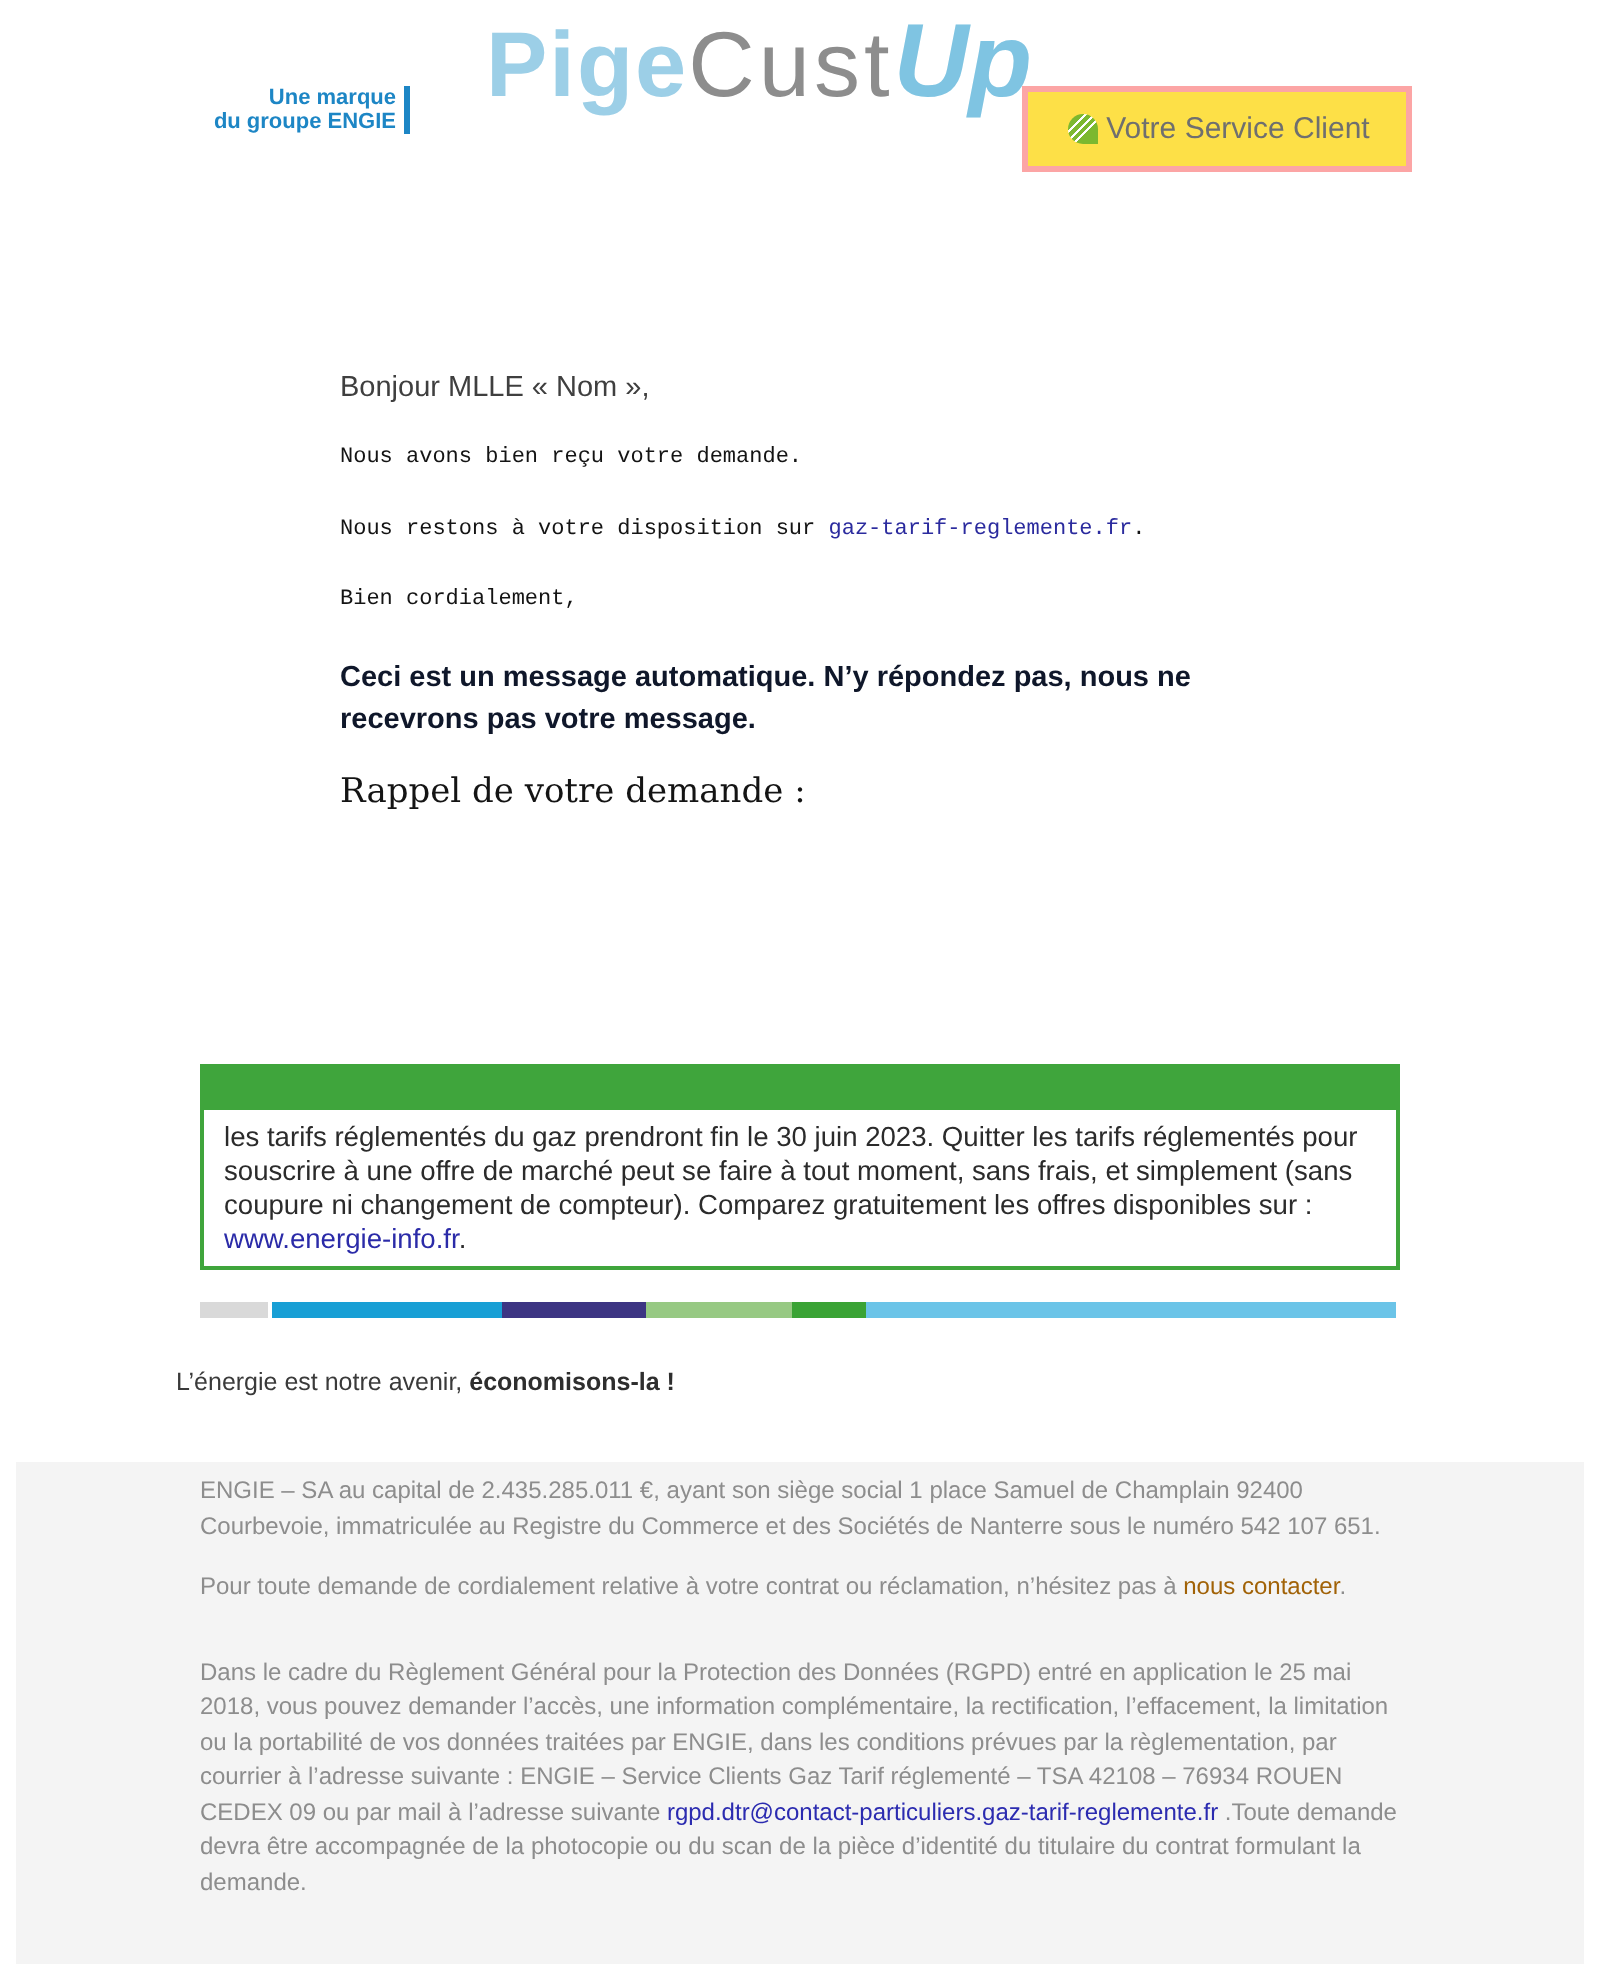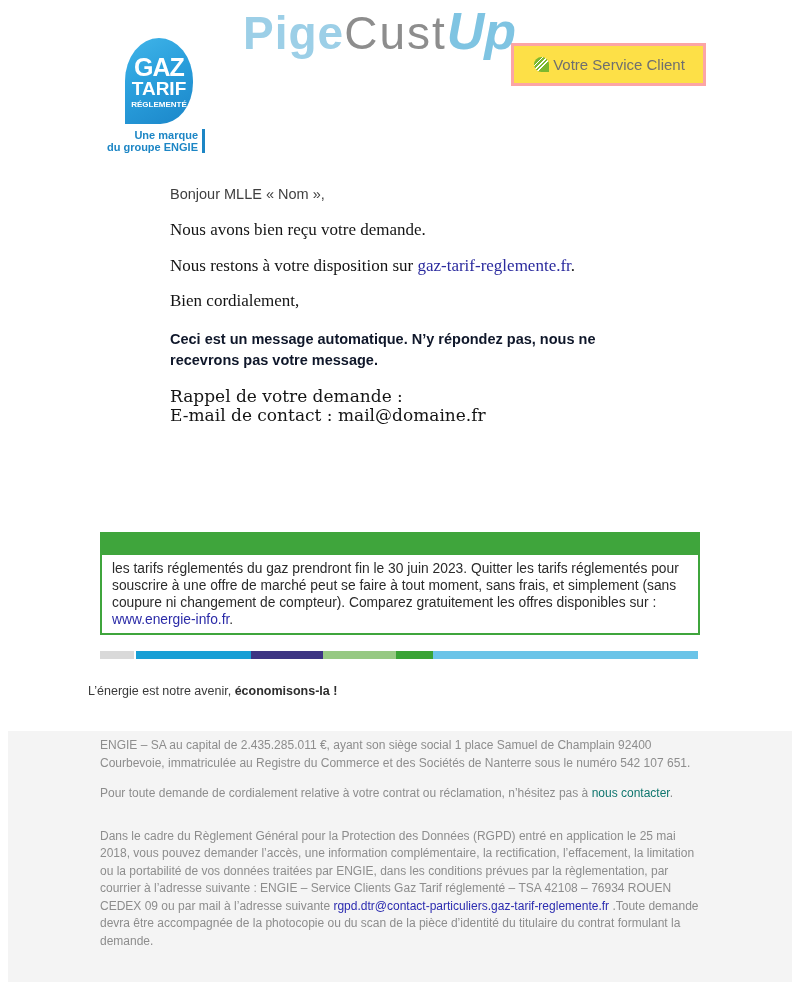--- a/index.html
+++ b/index.html
@@ -44,21 +44,21 @@
   .gaz-l2 { font-size:19px; line-height:20px; letter-spacing:0px; }
   .gaz-l3 { font-size:8px; line-height:11px; letter-spacing:0px; }
   .gaz-brand { margin-top:5px; display:flex; justify-content:flex-end; align-items:center; }
   .gaz-brand-text { text-align:right; color:#1d86c5; font-weight:bold; font-size:11px; line-height:12px; }
   .gaz-brand-bar { width:3px; height:24px; background:#1d86c5; margin-left:4px; }
 
   
   .msg { position:absolute; left:170px; top:186px; width:482px; }
   .greeting { font-size:14.5px; color:#3f3f3f; margin:0 0 18px 0; }
   .serif-p {
-    font-family:Liberation Serif, serif; font-size:17px; line-height:19px;
+    font-family:Liberation Mono, monospace; font-size:11px; line-height:19px;
     color:#141414; margin:0 0 17px 0;
   }
   .serif-p.mb16 { margin-bottom:16px; }
   .serif-p.mb19 { margin-bottom:19px; }
   .serif-p a, .link-navy { color:#2b2b9e; text-decoration:none; cursor:pointer; }
   .auto-msg {
     font-size:14.5px; font-weight:bold; color:#0f172a; line-height:21px;
     width:440px; margin:0 0 16px 0;
   }
   .recall-p { font-family:"DejaVu Serif", serif; font-size:17px; line-height:19px; color:#141414; margin:0; }
@@ -84,59 +84,53 @@
   .footer {
     position:absolute; left:8px; top:731px; width:784px; height:251px;
     background:#f4f4f4; box-sizing:border-box; padding:6px 92px 0 92px;
     font-size:12px; line-height:17.5px; color:#8d8d8d;
   }
   .footer p { margin:0; }
   .footer .f-company { margin-bottom:13px; }
   .footer .f-contact { margin-bottom:25px; }
   .footer .f-rgpd { margin-bottom:2px; }
   .footer a.f-link { color:#2b2bb0; text-decoration:none; cursor:pointer; }
-  .footer .f-contact-link { color:#0f766e; cursor:pointer; }
+  .footer .f-contact-link { color:#a16207; cursor:pointer; }
 </style>
 </head>
 <body>
 
 <div class="page">
 
   <div class="pige-logo">
     <span class="pige-part1">Pige</span><span class="pige-part2">Cust</span><span class="pige-part3">Up</span>
   </div>
 
   <div class="service-btn">
     <span class="phone-ico"></span>
     <span class="svc-label">Votre Service Client</span>
   </div>
 
   <div class="gaz-wrap">
-    <div class="gaz-blob">
-      <div class="gaz-l1">GAZ</div>
-      <div class="gaz-l2">TARIF</div>
-      <div class="gaz-l3">RÉGLEMENTÉ</div>
-    </div>
     <div class="gaz-brand">
       <div class="gaz-brand-text">
         <div>Une marque</div>
         <div>du groupe ENGIE</div>
       </div>
       <div class="gaz-brand-bar"></div>
     </div>
   </div>
 
   <div class="msg">
     <p class="greeting">Bonjour MLLE « Nom »,</p>
     <p class="serif-p">Nous avons bien reçu votre demande.</p>
     <p class="serif-p mb16"><span>Nous restons à votre disposition sur </span><a>gaz-tarif-reglemente.fr</a><span>.</span></p>
     <p class="serif-p mb19">Bien cordialement,</p>
     <p class="auto-msg">Ceci est un message automatique. N’y répondez pas, nous ne recevrons pas votre message.</p>
     <p class="recall-p">Rappel de votre demande :</p>
-    <p class="recall-p"><span>E-mail de contact : </span><a>mail@domaine.fr</a></p>
   </div>
 
   <div class="notice">
     <div class="notice-bar" style="background: rgb(63, 165, 60);"></div>
     <div class="notice-box" style="border-color: rgb(63, 165, 60);">
       <span>les tarifs réglementés du gaz prendront fin le 30 juin 2023. Quitter les tarifs réglementés pour souscrire à une offre de marché peut se faire à tout moment, sans frais, et simplement (sans coupure ni changement de compteur). Comparez gratuitement les offres disponibles sur : </span><br>
       <a>www.energie-info.fr</a><span>.</span>
     </div>
   </div>
 

